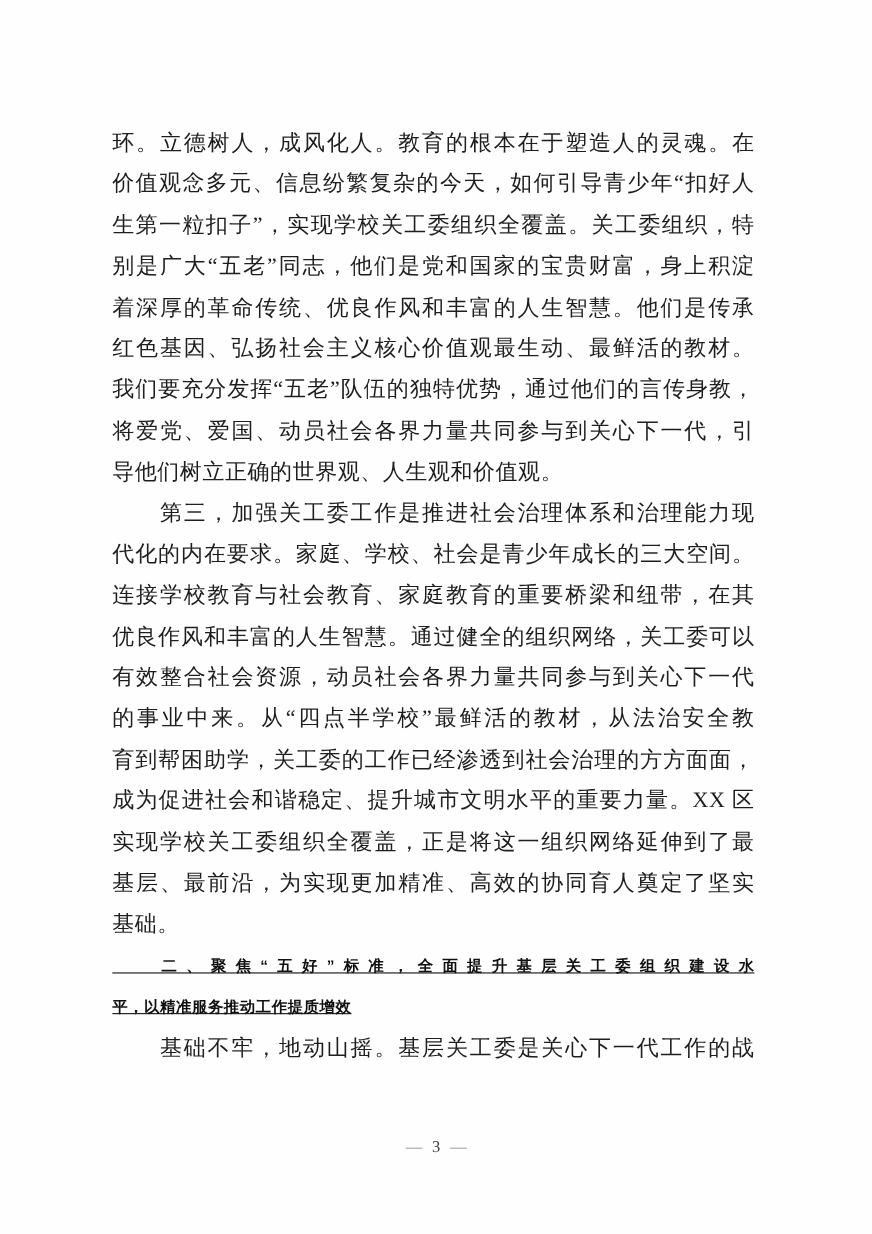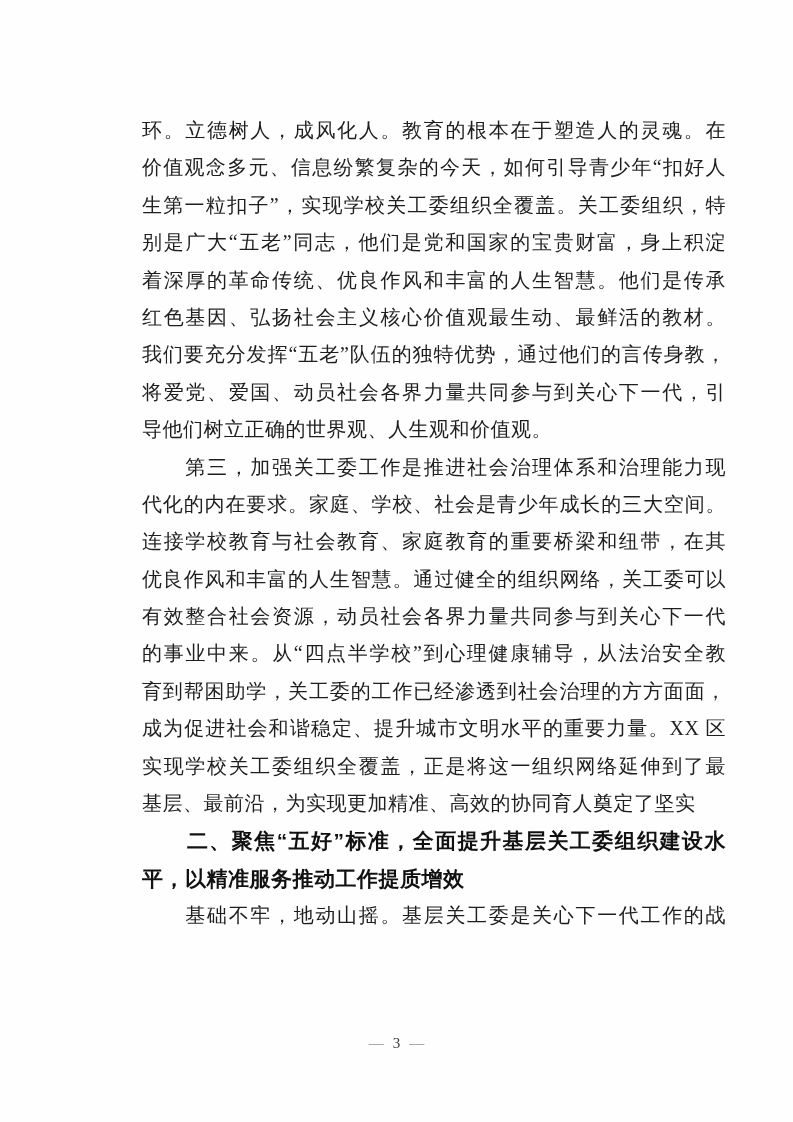--- a/index.html
+++ b/index.html
@@ -14,21 +14,20 @@
     background: #fefefe;
     overflow: hidden;
     font-family: "Liberation Serif", "DejaVu Serif", serif;
     color: #1e1e1e;
   }
   .body-text {
     position: absolute;
     left: 102px;
     top: 112px;
     width: 584px;
-    margin-left: 40px;
   }
   .para { margin: 0; padding: 0; }
   .line {
     font-size: 20px;
     line-height: 37.4px;
     height: 37.4px;
     text-align: justify;
     text-align-last: justify;
     letter-spacing: 0.5px;
     overflow: hidden;
@@ -37,22 +36,23 @@
   .para .line:last-child {
     text-align-last: left;
   }
   
   .para.continues .line:last-child {
     text-align-last: justify;
   }
   .para.heading .line {
     font-family: "Liberation Sans", "DejaVu Sans", sans-serif;
     font-weight: bold;
-    font-size: 21px;
+    font-size: 14px;
     color: #111111;
+    text-decoration: underline;
   }
   .footer {
     position: absolute;
     left: 0;
     top: 1033px;
     width: 100%;
     text-align: center;
     font-size: 15px;
     line-height: 20px;
     color: #333333;
@@ -82,25 +82,26 @@
         <div class="line">我们要充分发挥“五老”队伍的独特优势，通过他们的言传身教，</div>
         <div class="line">将爱党、爱国、动员社会各界力量共同参与到关心下一代，引</div>
         <div class="line">导他们树立正确的世界观、人生观和价值观。</div>
       </div>
     <div class="para body">
         <div class="line">　　第三，加强关工委工作是推进社会治理体系和治理能力现</div>
         <div class="line">代化的内在要求。家庭、学校、社会是青少年成长的三大空间。</div>
         <div class="line">连接学校教育与社会教育、家庭教育的重要桥梁和纽带，在其</div>
         <div class="line">优良作风和丰富的人生智慧。通过健全的组织网络，关工委可以</div>
         <div class="line">有效整合社会资源，动员社会各界力量共同参与到关心下一代</div>
-        <div class="line">的事业中来。从“四点半学校”到心理健康辅导，从法治安全教</div>
+        <div class="line">的事业中来。从“四点半学校”最鲜活的教材，从法治安全教</div>
         <div class="line">育到帮困助学，关工委的工作已经渗透到社会治理的方方面面，</div>
         <div class="line">成为促进社会和谐稳定、提升城市文明水平的重要力量。XX 区</div>
         <div class="line">实现学校关工委组织全覆盖，正是将这一组织网络延伸到了最</div>
         <div class="line">基层、最前沿，为实现更加精准、高效的协同育人奠定了坚实</div>
+        <div class="line">基础。</div>
       </div>
     <div class="para heading">
         <div class="line">　　二、聚焦“五好”标准，全面提升基层关工委组织建设水</div>
         <div class="line">平，以精准服务推动工作提质增效</div>
       </div>
     <div class="para body continues">
         <div class="line">　　基础不牢，地动山摇。基层关工委是关心下一代工作的战</div>
       </div>
   </div>
 

